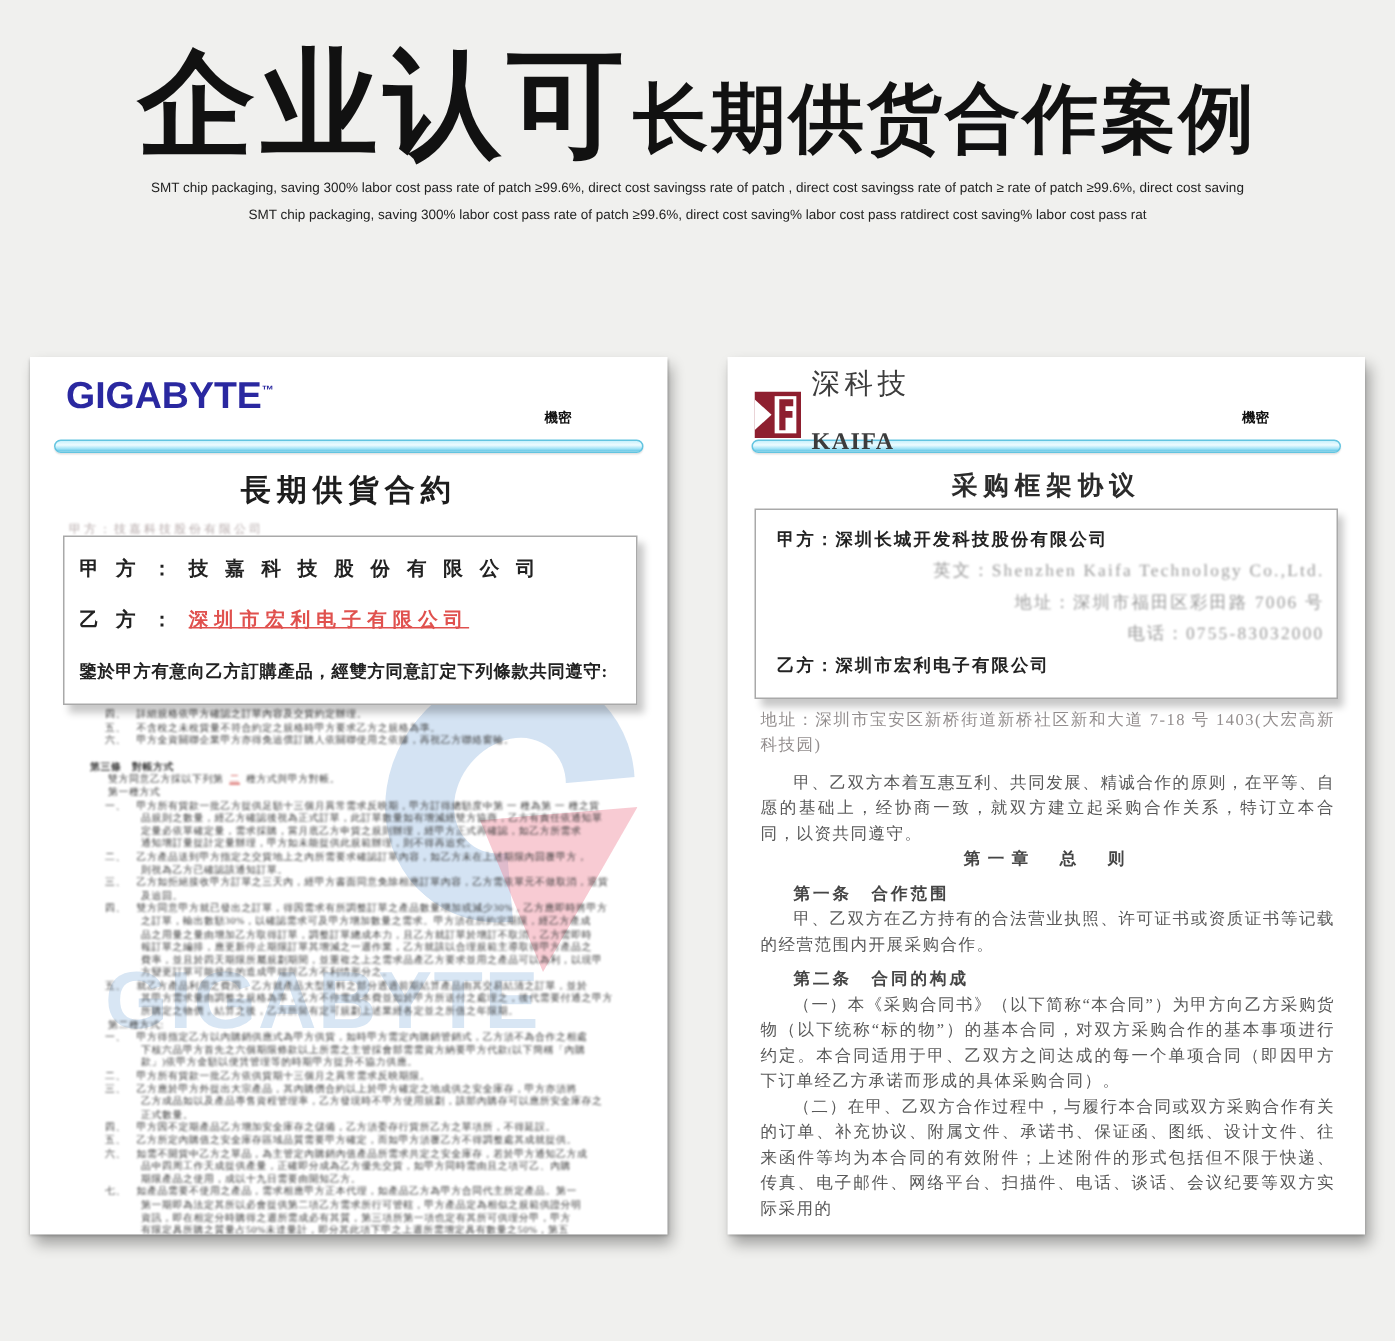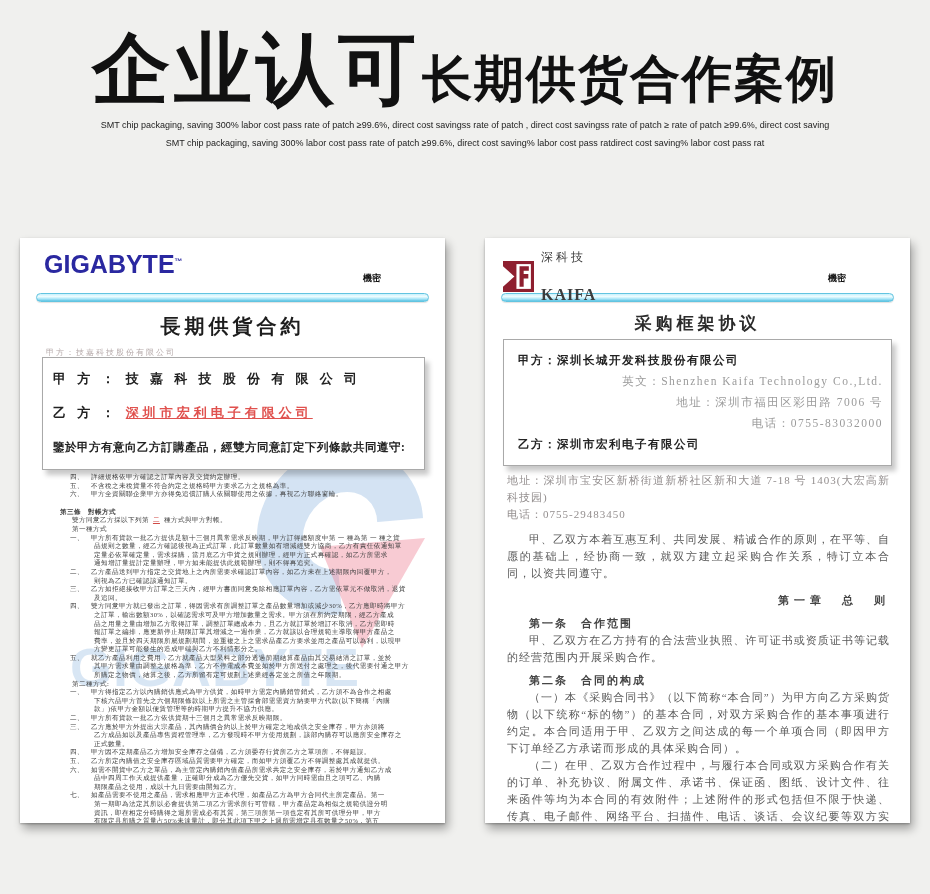--- a/index.html
+++ b/index.html
@@ -31,21 +31,21 @@
   .confidential {
     position:absolute; right:48px; top:22px; font-size:9px; font-weight:bold;
     color:#111; font-family:"Liberation Serif", serif;
   }
 
   .giga-logo { font-size:25px; font-weight:900; color:#2a28a0; letter-spacing:0px; margin-left:8px; }
   .giga-tm { font-size:8px; vertical-align:super; color:#2a28a0; font-weight:700; }
 
   .kaifa-row { display:flex; align-items:center; gap:7px; margin-left:2px; }
   .kf-mark { width:31px; height:31px; display:block; }
-  .kaifa-cn { font-size:12px; color:#3c3c3c; letter-spacing:3px; line-height:14px; }
+  .kaifa-cn { font-size:19px; color:#3c3c3c; letter-spacing:3px; line-height:14px; }
   .kaifa-en { font-size:16px; font-weight:bold; color:#3c3c3c; font-family:"Liberation Serif", serif; letter-spacing:1px; line-height:14px;margin-top:24px; }
 
   .blue-bar {
     height:9px; border-radius:8px; margin-top:5px;
     background:linear-gradient(180deg,#c9f1fc 0%,#eefcff 38%,#a5e4f7 72%,#5ec4e4 100%);
     border:1px solid #62c4e0;
     box-shadow:0 1px 1px rgba(0,0,0,.12);
   }
 
   .doc-title {
@@ -91,21 +91,21 @@
   .red-u { color:#d04a46; text-decoration:underline; padding:0 4px; }
 
   
   .rbody {
     margin-top:6px; padding:0 4px 0 6px; font-family:"Liberation Serif", serif;
     font-size:11px; line-height:17px; color:#585858; letter-spacing:1px;
     text-align:justify; filter:blur(.5px);
   }
   .rbody .addr { color:#938e8e; filter:blur(.25px); }
   .rbody .para { text-indent:2em; margin-top:8px; }
-  .rbody .chap { text-align:right; font-weight:bold; color:#454545; letter-spacing:5px; margin-top:10px; }
+  .rbody .chap { text-align:center; font-weight:bold; color:#454545; letter-spacing:5px; }
   .rbody .art  { font-weight:bold; color:#454545; text-indent:2em; margin-top:6px; letter-spacing:2px; }
   .rbody .artp { text-indent:2em; }
 
   
   .wm { position:absolute; z-index:1; pointer-events:none; }
   .wm-g {
     left:240px; top:205px; width:160px; height:175px; border-radius:50%;
     border:46px solid rgba(130,172,221,.34); border-right-color:transparent;
     transform:rotate(40deg);
   }
@@ -224,21 +224,20 @@
     <div class="hl-box">
         <div class="kv-row strong"><span>甲方：</span><span>深圳长城开发科技股份有限公司</span></div>
         <div class="kv-row faint"><span>英文：</span><span>Shenzhen Kaifa Technology Co.,Ltd.</span></div>
         <div class="kv-row faint"><span>地址：</span><span>深圳市福田区彩田路 7006 号</span></div>
         <div class="kv-row faint"><span>电话：</span><span>0755-83032000</span></div>
         <div class="kv-row strong"><span>乙方：</span><span>深圳市宏利电子有限公司</span></div>
       </div>
 
     <div class="rbody">
       <div class="addr">地址：深圳市宝安区新桥街道新桥社区新和大道 7-18 号 1403(大宏高新科技园)</div>
-      <div class="addr">电话：0755-29483450</div>
       <div class="para">甲、乙双方本着互惠互利、共同发展、精诚合作的原则，在平等、自愿的基础上，经协商一致，就双方建立起采购合作关系，特订立本合同，以资共同遵守。</div>
       <div class="chap">第一章　总　则</div>
       <div class="art">第一条　合作范围</div>
       <div class="artp">甲、乙双方在乙方持有的合法营业执照、许可证书或资质证书等记载的经营范围内开展采购合作。</div>
       <div class="art">第二条　合同的构成</div>
       <div class="artp">（一）本《采购合同书》（以下简称“本合同”）为甲方向乙方采购货物（以下统称“标的物”）的基本合同，对双方采购合作的基本事项进行约定。本合同适用于甲、乙双方之间达成的每一个单项合同（即因甲方下订单经乙方承诺而形成的具体采购合同）。</div>
       <div class="artp">（二）在甲、乙双方合作过程中，与履行本合同或双方采购合作有关的订单、补充协议、附属文件、承诺书、保证函、图纸、设计文件、往来函件等均为本合同的有效附件；上述附件的形式包括但不限于快递、传真、电子邮件、网络平台、扫描件、电话、谈话、会议纪要等双方实际采用的</div>
     </div>
   </article>
 </div>

